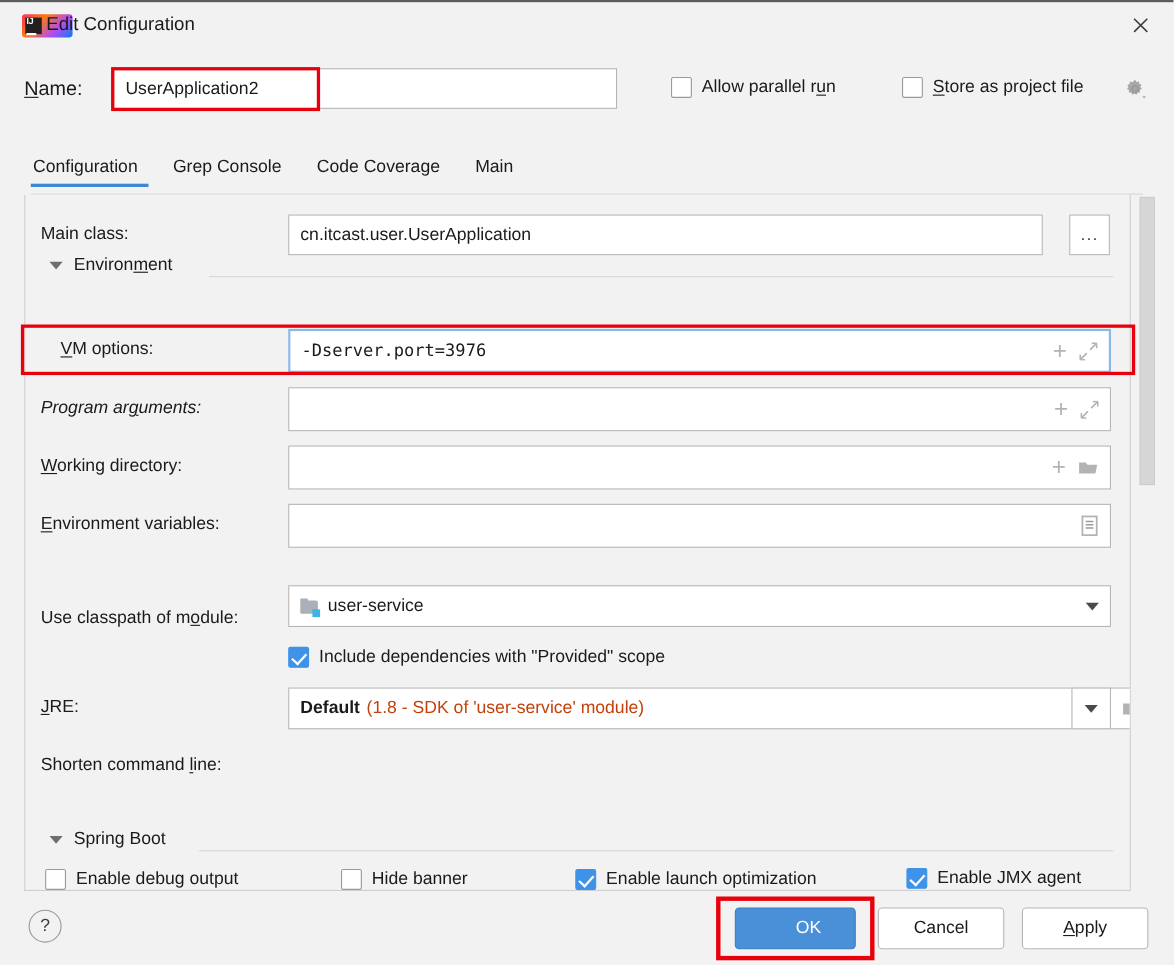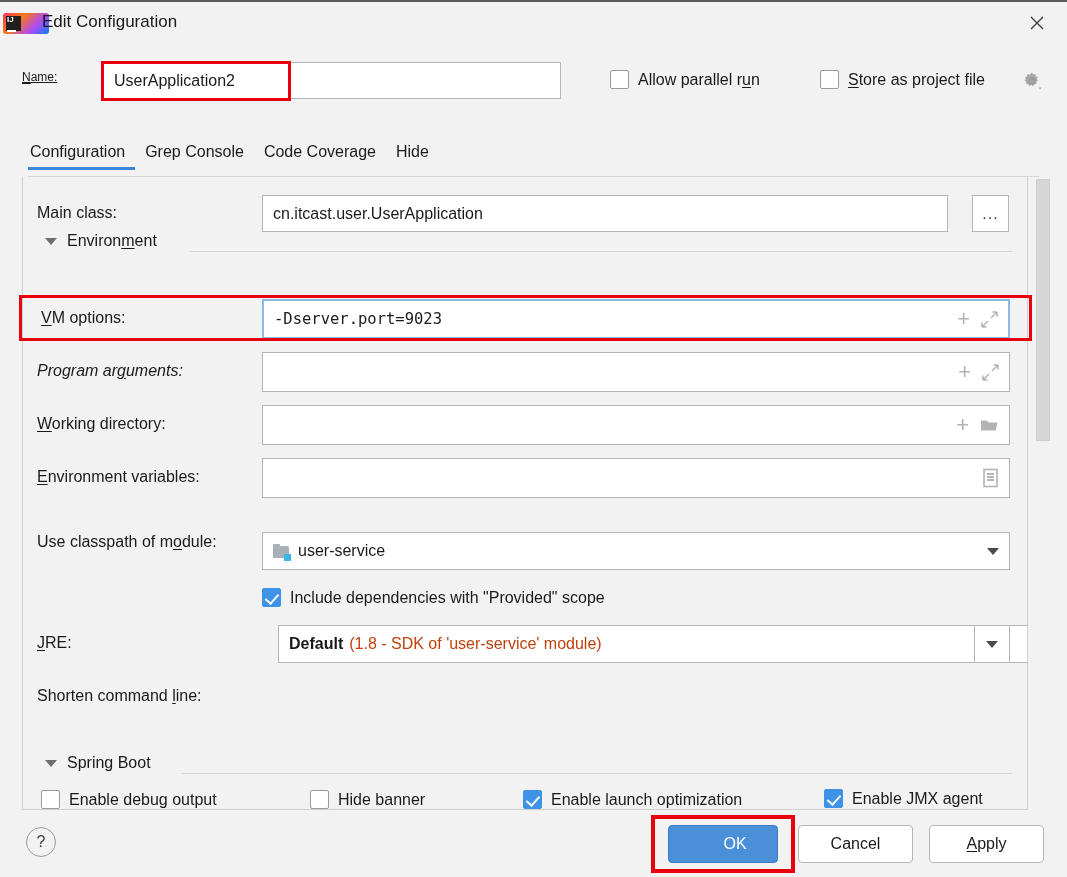--- a/index.html
+++ b/index.html
@@ -19,21 +19,21 @@
     border-top: 2px solid #5c5c5c;
   }
 
   
   #titlebar {
     position: absolute; left: 0; top: 0;
     width: 1067px; height: 41px;
     display: flex; align-items: center;
   }
   #ij-logo {
-    position: absolute; left: 3px; top: 11px;
+    position: absolute; left: 20px; top: 11px;
     width: 21px; height: 21px;
     border-radius: 3px;
     background:
       linear-gradient(135deg, #fe315d 0%, #f97a12 34%, #b24bf3 68%, #087cfa 100%);
     overflow: hidden;
     padding-left: 46px;
   }
   #ij-logo .inner {
     position: absolute; left: 3px; top: 3px;
     width: 15px; height: 15px;
@@ -57,22 +57,21 @@
     position: absolute; right: 18px; top: 9px;
     width: 24px; height: 24px;
     display: flex; align-items: center; justify-content: center;
     cursor: pointer;
   }
   #close-btn svg { display: block; }
 
   
   #name-label {
     position: absolute; left: 22px; top: 68px;
-    font-size: 12px;
-    text-decoration: underline;
+    font-size: 18px;
   }
   .mn { text-decoration: underline; text-decoration-thickness: 1px; text-underline-offset: 2px; }
   #name-field {
     position: absolute; left: 101px; top: 60px;
     width: 460px; height: 37px;
     background: #fff;
     border: 1px solid #b6b6b6;
     padding: 0 12px;
     font-size: 16px;
     color: #1a1a1a;
@@ -115,21 +114,21 @@
   #allow-parallel { left: 610px; top: 68px; }
   #store-project { left: 820px; top: 68px; }
   #gear-icon {
     position: absolute; left: 1022px; top: 69px;
     width: 20px; height: 20px; cursor: pointer;
   }
 
   
   #tabs {
     position: absolute; left: 28px; top: 141px;
-    display: flex; align-items: flex-end; gap: 0;
+    display: flex; align-items: flex-end; gap: 12px;
   }
   .tab {
     font-size: 16px;
     padding: 0 10px 9px 10px;
     color: #1a1a1a;
     cursor: pointer;
     position: relative;
     white-space: nowrap;
   }
   .tab:first-child { padding-left: 2px; }
@@ -352,41 +351,41 @@
       <path d="M10 6.2a3.8 3.8 0 1 0 0 7.6 3.8 3.8 0 0 0 0-7.6zm0 5.6a1.8 1.8 0 1 1 0-3.6 1.8 1.8 0 0 1 0 3.6z" fill="#9b9b9b"></path>
       <path d="M10 1.6l1.2 1.9 2.2-.5.3 2.2 2.1.8-1.1 1.9 1.4 1.7-1.9 1.2.2 2.2-2.2.2-1 2-1.9-1.1-1.9 1.1-1-2-2.2-.2.2-2.2L2.5 9.8 3.9 8.1 2.8 6.2l2.1-.8.3-2.2 2.2.5z" fill="#9b9b9b" opacity="0.85"></path>
       <path d="M16.5 16.5l1.6 1.8 1.6-1.8z" fill="#9b9b9b"></path>
     </svg>
   </div>
 
   <div id="tabs">
     <div class="tab active">Configuration</div>
     <div class="tab">Grep Console</div>
     <div class="tab">Code Coverage</div>
-    <div class="tab">Hide</div>
+    <div class="tab">Main</div>
   </div>
   <div id="tab-underline"></div>
 
   <div id="content">
 
     <div class="row-label" style="left:14px; top:27px;">Main class:</div>
     <div class="field" style="left:239px; top:18px; width:686px; height:37px;">
       <span class="val">cn.itcast.user.UserApplication</span>
     </div>
     <div class="ellipsis-btn" style="left:949px; top:18px; width:37px; height:37px;">...</div>
 
     <div class="sect-header" style="left:22px; top:55px;">
       <span class="tri"></span>
       <span>Environ<span class="mn">m</span>ent</span>
     </div>
     <div class="sect-line" style="left:167px; top:74px; width:822px;"></div>
 
-    <div class="row-label" style="left:18px; top:132px;text-align:center;"><span class="mn">V</span>M options:</div>
+    <div class="row-label" style="left:32px; top:132px;text-align:center;"><span class="mn">V</span>M options:</div>
     <div class="field" id="vm-field" style="left:239px; top:122px; width:748px; height:40px;">
-      <span class="val mono">-Dserver.port=9023</span>
+      <span class="val mono">-Dserver.port=3976</span>
       <span class="field-icons">
         <span class="plus-icon">+</span>
         <span class="icon-btn">
           <svg width="17" height="17" viewBox="0 0 17 17">
             <path d="M16 1 L10 7 M16 1 L11.5 1 M16 1 L16 5.5" stroke="#b3b3b3" stroke-width="1.5" fill="none"></path>
             <path d="M1 16 L7 10 M1 16 L5.5 16 M1 16 L1 11.5" stroke="#b3b3b3" stroke-width="1.5" fill="none"></path>
           </svg>
         </span>
       </span>
     </div>
@@ -424,38 +423,38 @@
       <span class="field-icons">
         <span class="icon-btn">
           <svg width="17" height="20" viewBox="0 0 17 20">
             <rect x="2" y="1.5" width="13" height="17" fill="#fff" stroke="#b3b3b3" stroke-width="1.6"></rect>
             <path d="M5 6 H12 M5 9 H12 M5 12 H12" stroke="#9b9b9b" stroke-width="1.4"></path>
           </svg>
         </span>
       </span>
     </div>
 
-    <div class="row-label" style="left:14px; top:356px;">Use classpath of m<span class="mn">o</span>dule:</div>
+    <div class="row-label" style="left:14px; top:376px;">Use classpath of m<span class="mn">o</span>dule:</div>
     <div class="combo" style="left:239px; top:355px; width:748px; height:38px;">
       <span class="module-icon">
         <span class="folder"></span>
           <span class="tab-top"></span>
           <span class="badge"></span>
       </span>
       <span class="val">user-service</span>
       <span class="arrow"></span>
     </div>
 
     <div class="cbrow" style="left:239px; top:411px;">
       <span class="cb checked"></span>
       <span class="lbl">Include dependencies with "Provided" scope</span>
     </div>
 
     <div class="row-label" style="left:14px; top:457px;"><span class="mn">J</span>RE:</div>
-    <div class="combo" style="left:255px; top:448px; width:788px; height:38px;">
+    <div class="combo" style="left:239px; top:448px; width:788px; height:38px;">
       <span class="val bold">Default</span>
       <span class="val gray" style="margin-left:6px;">(1.8 - SDK of 'user-service' module)</span>
       <span class="field-icons">
         <span class="icon-btn">
           <svg width="19" height="16" viewBox="0 0 19 16">
             <path d="M1 3.5 L7 3.5 L8.6 5.5 L17.5 5.5 L15.8 13.5 L1 13.5 Z" fill="#b3b3b3"></path>
           </svg>
         </span>
       </span>
     </div>

